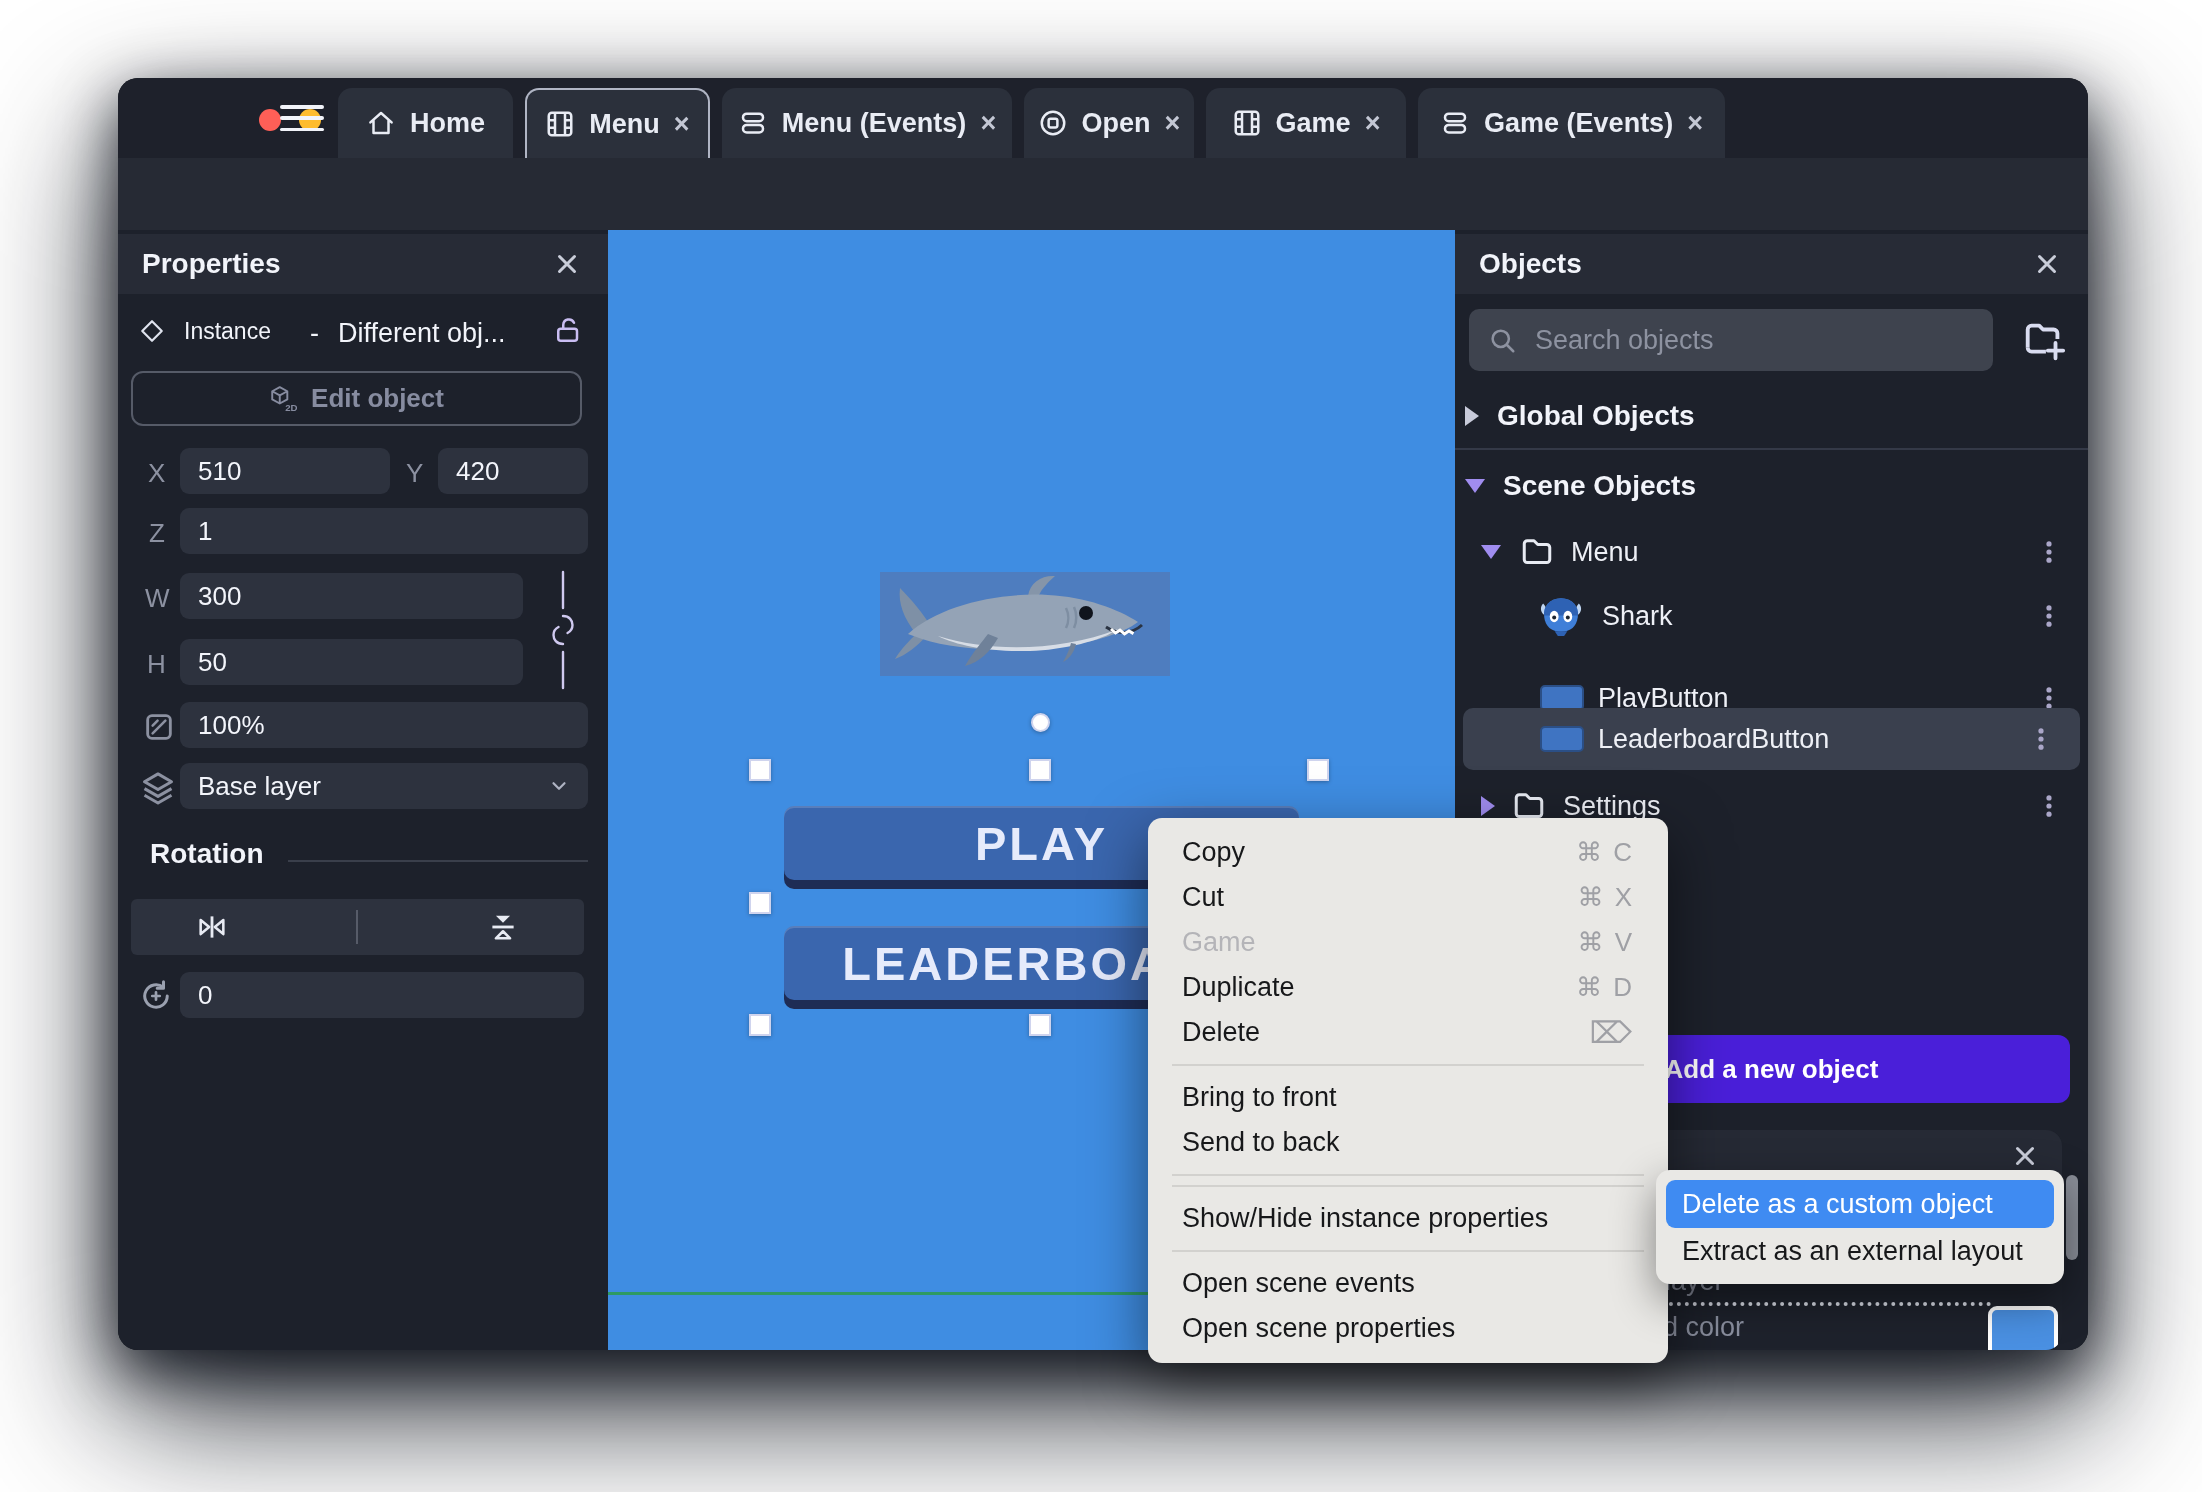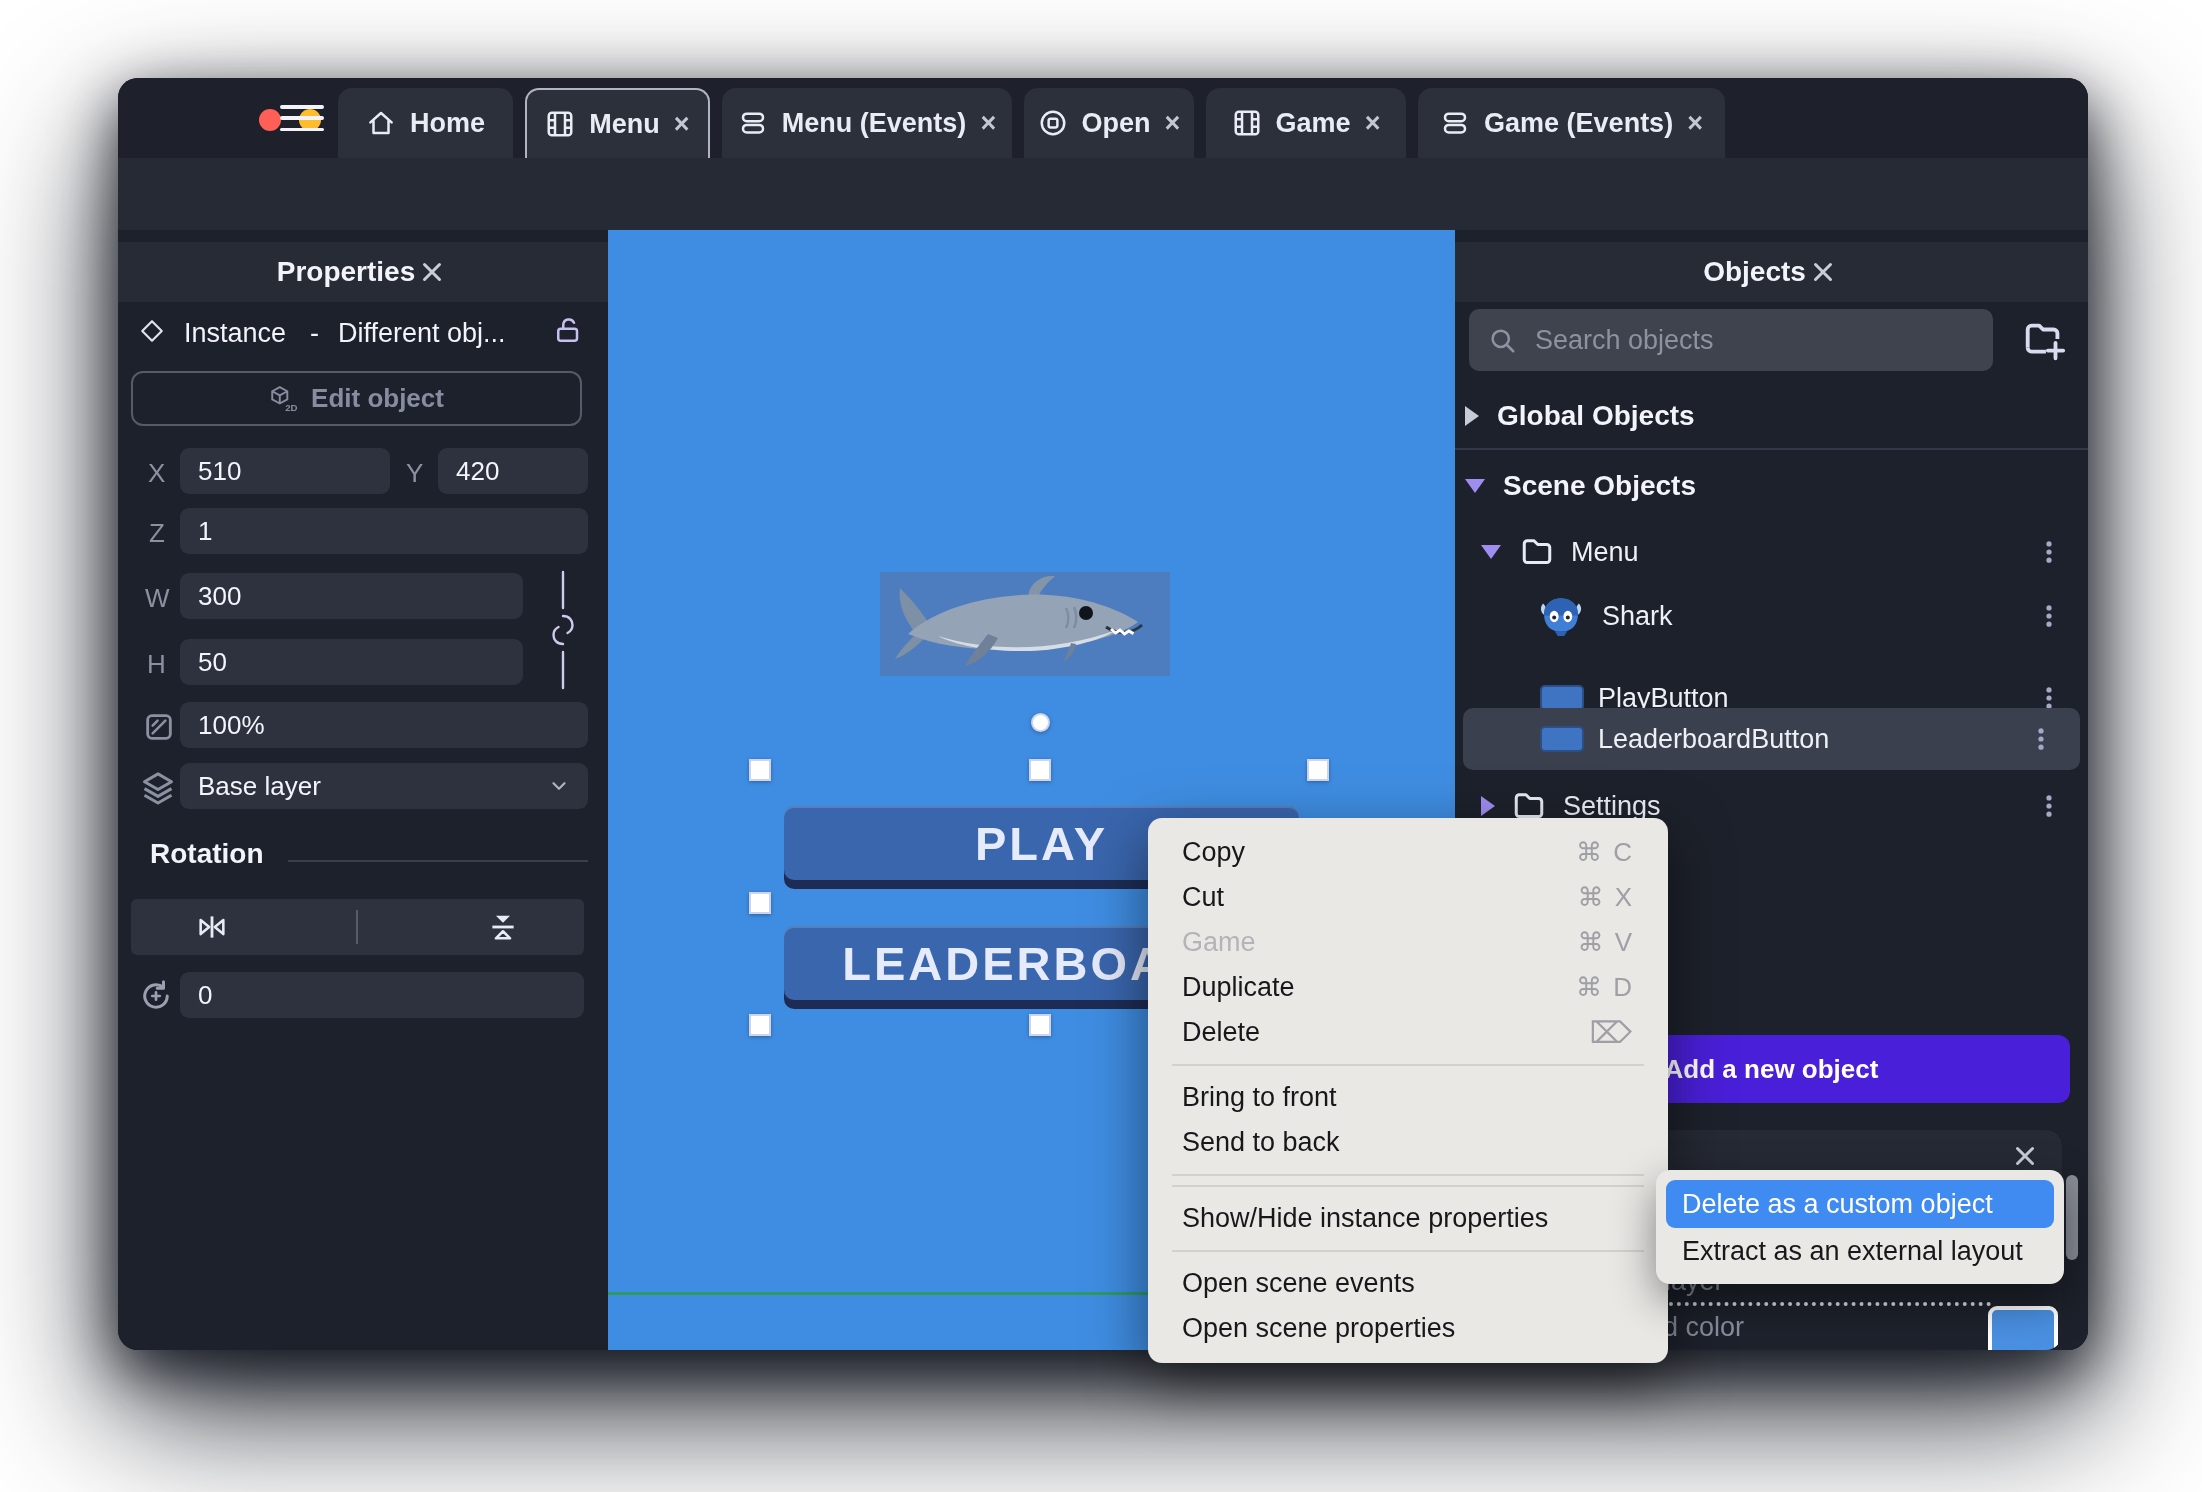--- a/index.html
+++ b/index.html
@@ -29,22 +29,22 @@
   .sharebtn{position:absolute;left:1010px;top:85px;width:192px;height:62px;background:#4e2ad8;border-radius:14px;
       display:flex;align-items:center;justify-content:center;gap:14px;color:#fff;font-size:27px;font-weight:700;}
   .toolright{position:absolute;right:18px;top:90px;height:52px;display:flex;align-items:center;gap:11px;}
   .tbtn{width:48px;height:48px;border-radius:9px;display:flex;align-items:center;justify-content:center;color:#e3e6f0;}
   .tbtn.hl{background:#b6aaf2;color:#22252e;}
   .tbtn.dim{color:#596070;}
   .tdiv{width:2px;height:40px;background:#3a3f4b;margin:0 7px;}
   
   .content{position:absolute;left:0;top:152px;right:0;bottom:0;}
   .panel{position:absolute;top:0;height:1120px;background:#1d212b;}
-  .phead{position:absolute;left:0;top:12px;right:0;height:60px;background:#272b36;display:flex;align-items:center;
-         justify-content:center;padding:0 24px;box-sizing:border-box;}
+  .phead{position:absolute;left:0;top:4px;right:0;height:60px;background:#272b36;display:flex;align-items:center;
+         justify-content:space-between;padding:0 24px;box-sizing:border-box;}
   .phead .t{font-size:28px;font-weight:700;color:#f2f4fa;}
   .xbtn{width:34px;height:34px;color:#c9cdd9;display:flex;align-items:center;justify-content:center;}
   
   .props{left:0;width:490px;}
   .lbl{position:absolute;color:#8c91a1;font-size:26px;}
   .inp{position:absolute;background:#2d323e;border:none;border-radius:9px;color:#f3f5fb;font-size:26px;
        font-family:"Liberation Sans",sans-serif;padding:0 18px;box-sizing:border-box;height:46px;outline:none;}
   .editbtn{position:absolute;left:13px;top:141px;width:451px;height:55px;border:2px solid #565b68;border-radius:12px;
        box-sizing:border-box;display:flex;align-items:center;justify-content:center;gap:14px;color:#878ca0;font-size:26px;font-weight:700;}
   .seltool{position:absolute;left:13px;top:669px;width:453px;height:56px;background:#2d323e;border-radius:6px;
@@ -433,21 +433,21 @@
           <div class="xbtn">
               <svg width="30" height="30">
                 <use href="#i-close"></use>
               </svg>
             </div>
         </div>
 
         <svg style="position:absolute;left:21px;top:88px;color:#dfe3ee" width="26" height="26">
             <use href="#i-diamond"></use>
           </svg>
-        <span class="lbl" style="left:66px;top:88px;color:#f2f4fa;font-size:27px">Instance</span>
+        <span class="lbl" style="left:66px;top:88px;color:#f2f4fa;font-size:23px">Instance</span>
         <span class="lbl" style="left:192px;top:88px;color:#f2f4fa;font-size:27px">-</span>
         <span class="lbl" style="left:220px;top:88px;color:#f2f4fa;font-size:27px">Different obj...</span>
         <svg style="position:absolute;left:434px;top:85px;color:#c9bdf2" width="30" height="30">
             <use href="#i-unlock"></use>
           </svg>
 
         <div class="editbtn">
           <svg width="28" height="28">
               <use href="#i-cube2d"></use>
             </svg>

